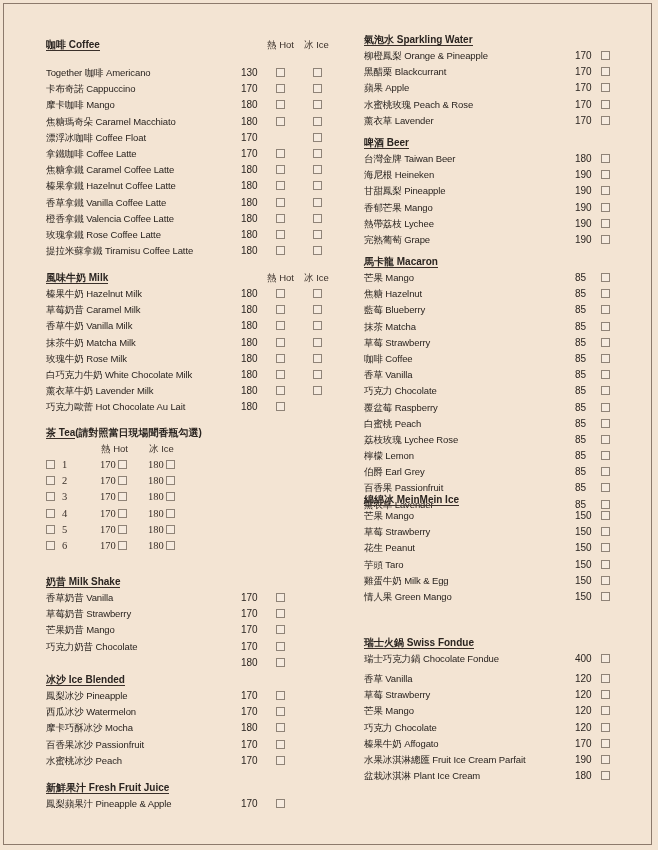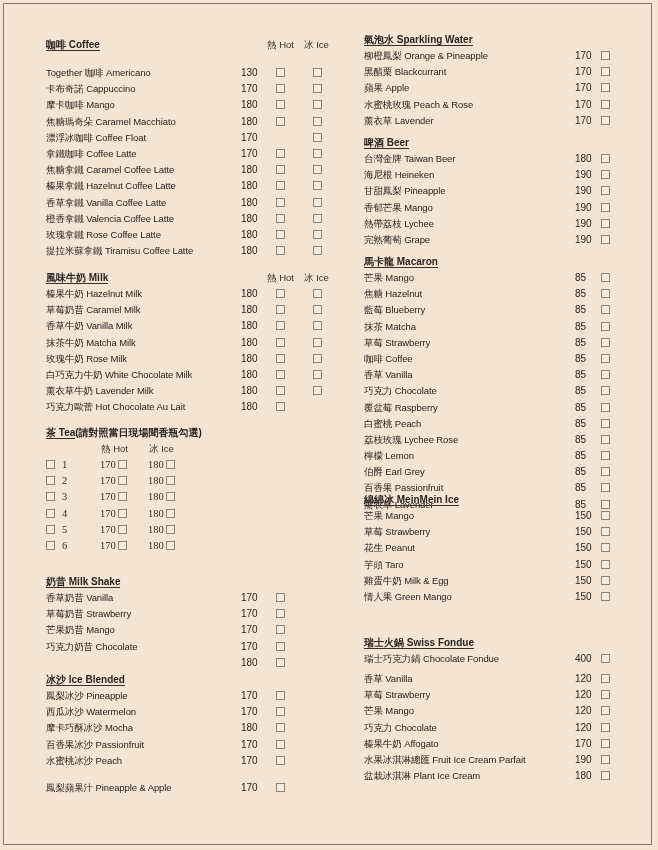--- a/index.html
+++ b/index.html
@@ -331,20 +331,23 @@
         </div>
         <div class="row">
           <span class="name">水蜜桃冰沙 Peach</span>
           <span class="price">170</span>
           <span class="cb hot"></span>
         </div>
       </div>
   </div>
 
   <div class="section" style="top:780px">
+    <div class="sec-title">
+      <span class="t">新鮮果汁 Fresh Fruit Juice</span>
+    </div>
     <div id="juice-list">
         <div class="row">
           <span class="name">鳳梨蘋果汁 Pineapple &amp; Apple</span>
           <span class="price">170</span>
           <span class="cb hot"></span>
         </div>
       </div>
   </div>
 </div>
 

